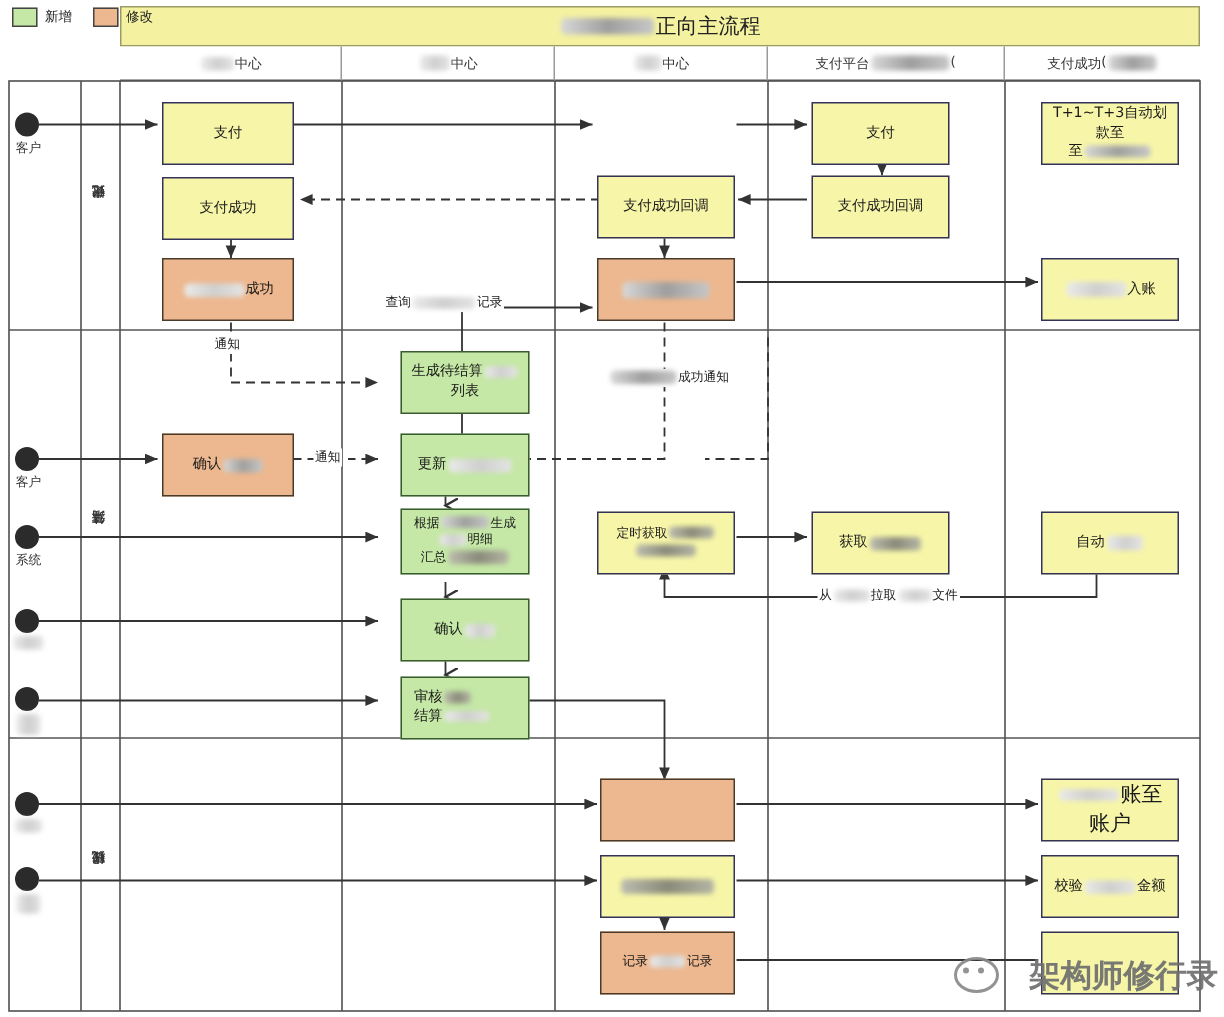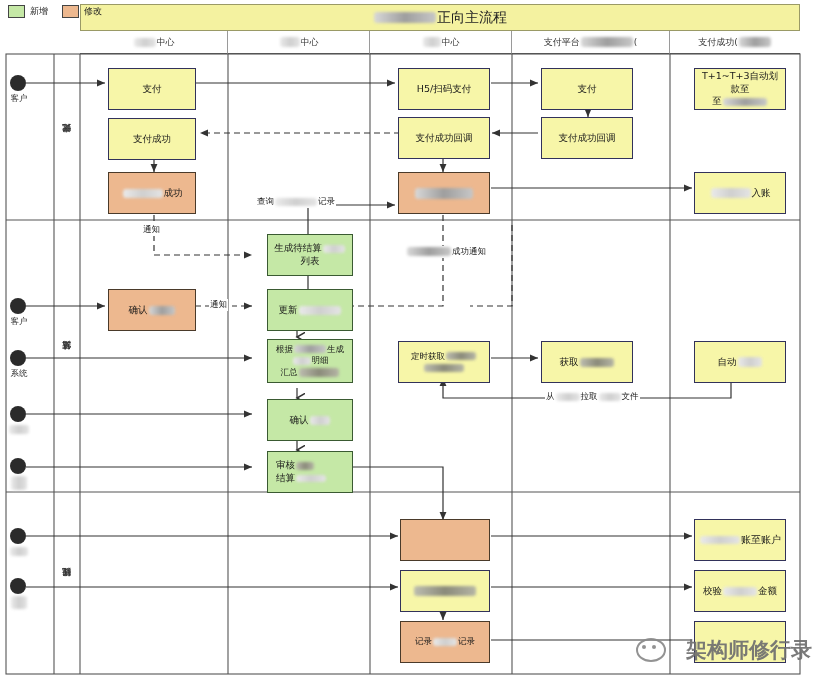--- a/index.html
+++ b/index.html
@@ -223,23 +223,20 @@
       <span>支付</span>
     </div>
   <div class="nodebox yel" style="left:108px;top:118px;width:88px;height:36px;">
       <span>支付成功</span>
     </div>
   <div class="nodebox org" style="left:108px;top:172px;width:88px;height:33px;">
       <span class="blur blurlt" style="width:40px;height:9px;"></span>
       <span>成功</span>
     </div>
 
-  <div class="nodebox yel" style="left:398px;top:68px;width:92px;height:33px;">
-      <span>H5/扫码支付</span>
-    </div>
   <div class="nodebox yel" style="left:398px;top:117px;width:92px;height:37px;">
       <span>支付成功回调</span>
     </div>
   <div class="nodebox org" style="left:398px;top:172px;width:92px;height:33px;">
       <span class="blur" style="width:58px;height:11px;"></span>
     </div>
 
   <div class="nodebox yel" style="left:541px;top:68px;width:92px;height:33px;">
       <span>支付</span>
     </div>
@@ -304,21 +301,21 @@
     <span class="blur blurdk" style="width:50px;height:8px;"></span>
   </div>
   <div class="nodebox yel" style="left:400px;top:570px;width:90px;height:35px;">
       <span class="blur blurdk" style="width:62px;height:10px;"></span>
     </div>
   <div class="nodebox org" style="left:400px;top:621px;width:90px;height:37px;flex-direction:column;font-size:8.5px;">
     <span><span>记录</span><span class="blur blurlt" style="width:24px;height:8px;"></span><span>记录</span></span>
     <span class="blur blurlt" style="width:36px;height:8px;"></span>
   </div>
 
-  <div class="nodebox yel" style="left:694px;top:519px;width:92px;height:35px;flex-direction:row;font-size:10px;">
+  <div class="nodebox yel" style="left:694px;top:519px;width:92px;height:35px;flex-direction:column;font-size:14px;">
     <span><span class="blur blurlt" style="width:40px;height:8px;"></span><span>账至</span></span>
     <span>账户</span>
   </div>
   <div class="nodebox yel" style="left:694px;top:570px;width:92px;height:35px;">
       <span>校验</span>
       <span class="blur blurlt" style="width:34px;height:9px;"></span>
       <span>金额</span>
     </div>
   <div class="nodebox yel" style="left:694px;top:621px;width:92px;height:37px;"></div>
 

